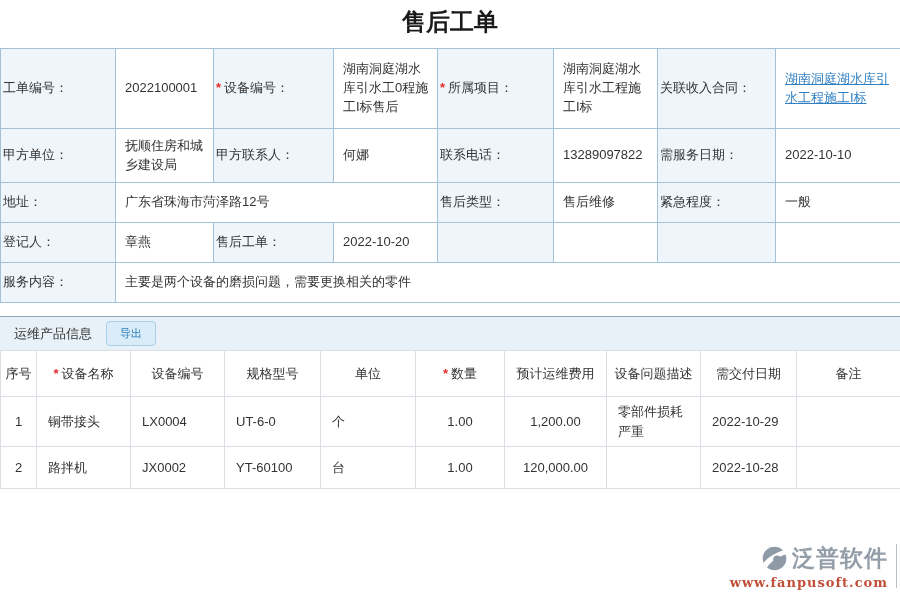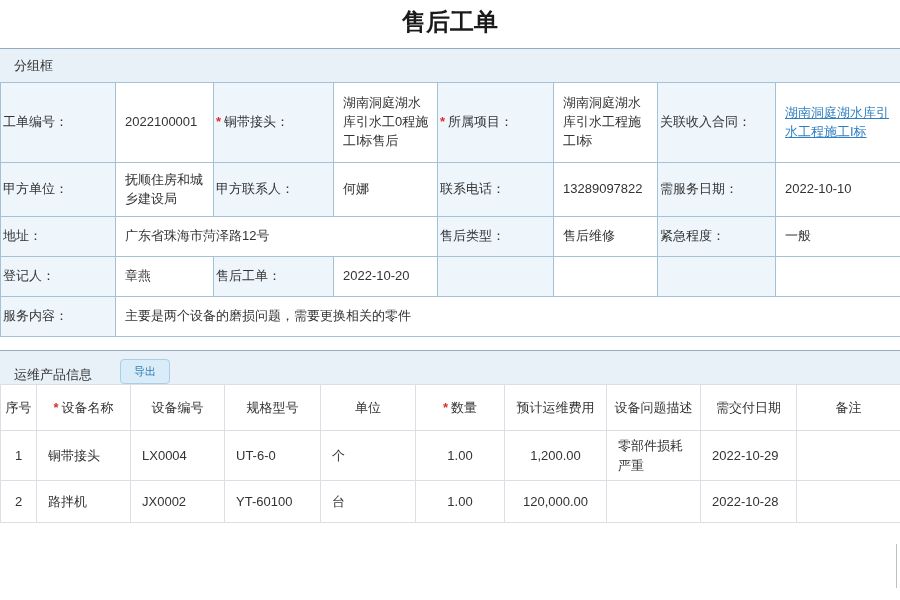--- a/index.html
+++ b/index.html
@@ -15,21 +15,21 @@
     padding: 0 14px; font-size: 13px; color: #333; }
 
   table.form-table { width: 900px; border-collapse: collapse; table-layout: fixed; }
   table.form-table td { border: 1px solid #a3c2d8; font-size: 13px; color: #333;
     vertical-align: middle; word-break: break-all; line-height: 1.45; }
   td.lbl { background: #eef6fc; text-align: left; padding: 4px 8px 4px 2px; }
   td.val { background: #fff; text-align: left; padding: 4px 6px 4px 9px; }
   .req { color: #e02b2b; margin-right: 3px; font-weight: bold; }
   a.cell-link { color: #2f7fc1; text-decoration: underline; cursor: pointer; }
 
-  .section-bar2 { margin-top: 13px; display:flex; gap:28px; align-items:flex-end; }
+  .section-bar2 { margin-top: 13px; display:flex; gap:14px; align-items:center; }
   .export-btn { background: #d9ecf8; border: 1px solid #a9cfe8; border-radius: 4px;
     color: #2a7db5; font-size: 11px; padding: 5px 13px; cursor: pointer; line-height: 1.2; }
 
   table.prod-table { width: 900px; border-collapse: collapse; table-layout: fixed; }
   table.prod-table th, table.prod-table td { border: 1px solid #d9dfe5; font-size: 13px;
     color: #333; vertical-align: middle; word-break: break-all; line-height: 1.5; }
   table.prod-table th { background: #fff; font-weight: normal; text-align: center;
     padding: 5px 4px; height: 46px; }
   table.prod-table td { background: #fff; padding: 5px 11px; }
   td.c { text-align: center; padding: 5px 4px; }
@@ -42,40 +42,37 @@
     font-size: 13px; color: #c14f39; margin-top: 1px; letter-spacing: 1px; }
   .wm-edge { position: absolute; right: 3px; bottom: 12px; width: 1px; height: 44px; background:#b9c1c8; }
 </style>
 </head>
 <body>
 
 <div class="page">
 
   <div class="page-title">售后工单</div>
 
-  <div class="section-bar">
-    <span>分组框</span>
-  </div>
 
   <table class="form-table">
     <colgroup>
       <col style="width:115px">
         <col style="width:98px">
         <col style="width:120px">
         <col style="width:104px">
       <col style="width:116px">
         <col style="width:104px">
         <col style="width:118px">
         <col style="width:125px">
     </colgroup>
     <tbody>
         <tr style="height:80px">
       <td class="lbl"><span>工单编号：</span></td>
       <td class="val"><span>2022100001</span></td>
-      <td class="lbl"><span class="req">*</span><span>铜带接头：</span></td>
+      <td class="lbl"><span class="req">*</span><span>设备编号：</span></td>
       <td class="val"><span>湖南洞庭湖水库引水工0程施工I标售后</span></td>
       <td class="lbl"><span class="req">*</span><span>所属项目：</span></td>
       <td class="val"><span>湖南洞庭湖水库引水工程施工I标</span></td>
       <td class="lbl"><span>关联收入合同：</span></td>
       <td class="val"><a class="cell-link">湖南洞庭湖水库引水工程施工I标</a></td>
     </tr>
     <tr style="height:54px">
       <td class="lbl"><span>甲方单位：</span></td>
       <td class="val"><span>抚顺住房和城乡建设局</span></td>
       <td class="lbl"><span>甲方联系人：</span></td>
@@ -161,15 +158,28 @@
       <td class="l"><span>台</span></td>
       <td class="c"><span>1.00</span></td>
       <td class="c"><span>120,000.00</span></td>
       <td class="l"><span></span></td>
       <td class="l"><span>2022-10-28</span></td>
       <td class="l"><span></span></td>
     </tr>
   </tbody>
     </table>
 
+  <div class="watermark">
+    <div class="brand-row">
+      <span style="display:inline-flex">
+        <svg width="27" height="27" viewBox="0 0 32 32">
+          <circle cx="16" cy="16" r="14" fill="#8e9aa6"></circle>
+          <path d="M2 22 C10 13 18 9 30 5 L30 11 C20 14 12 19 7 27 Z" fill="#ffffff"></path>
+          <circle cx="19" cy="17" r="4.5" fill="#8e9aa6"></circle>
+        </svg>
+      </span>
+      <span class="brand-name">泛普软件</span>
+    </div>
+    <div class="brand-url">www.fanpusoft.com</div>
+  </div>
   <div class="wm-edge"></div>
 
 </div>
 
 </body></html>

